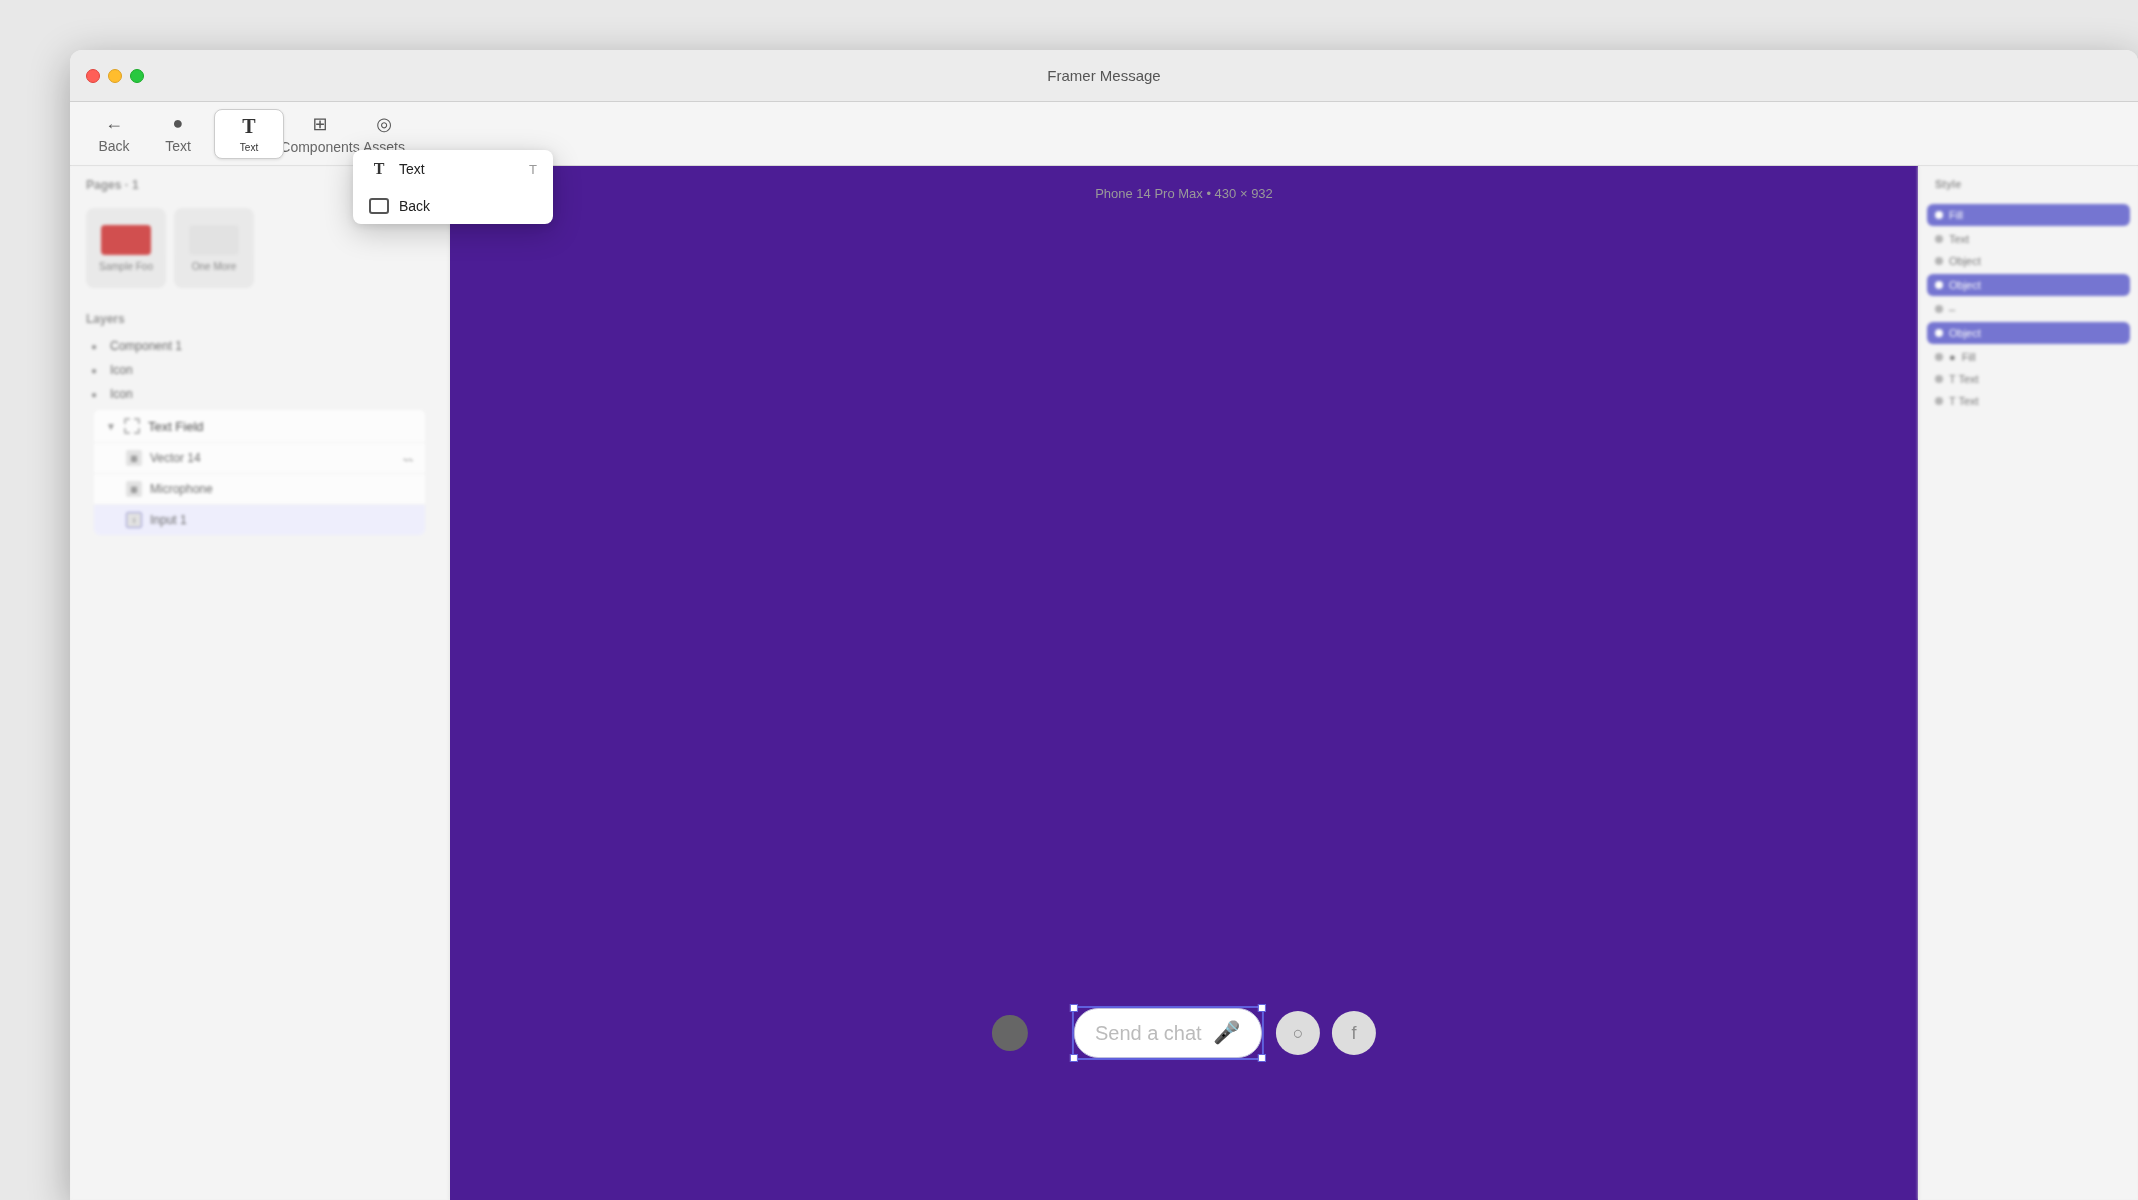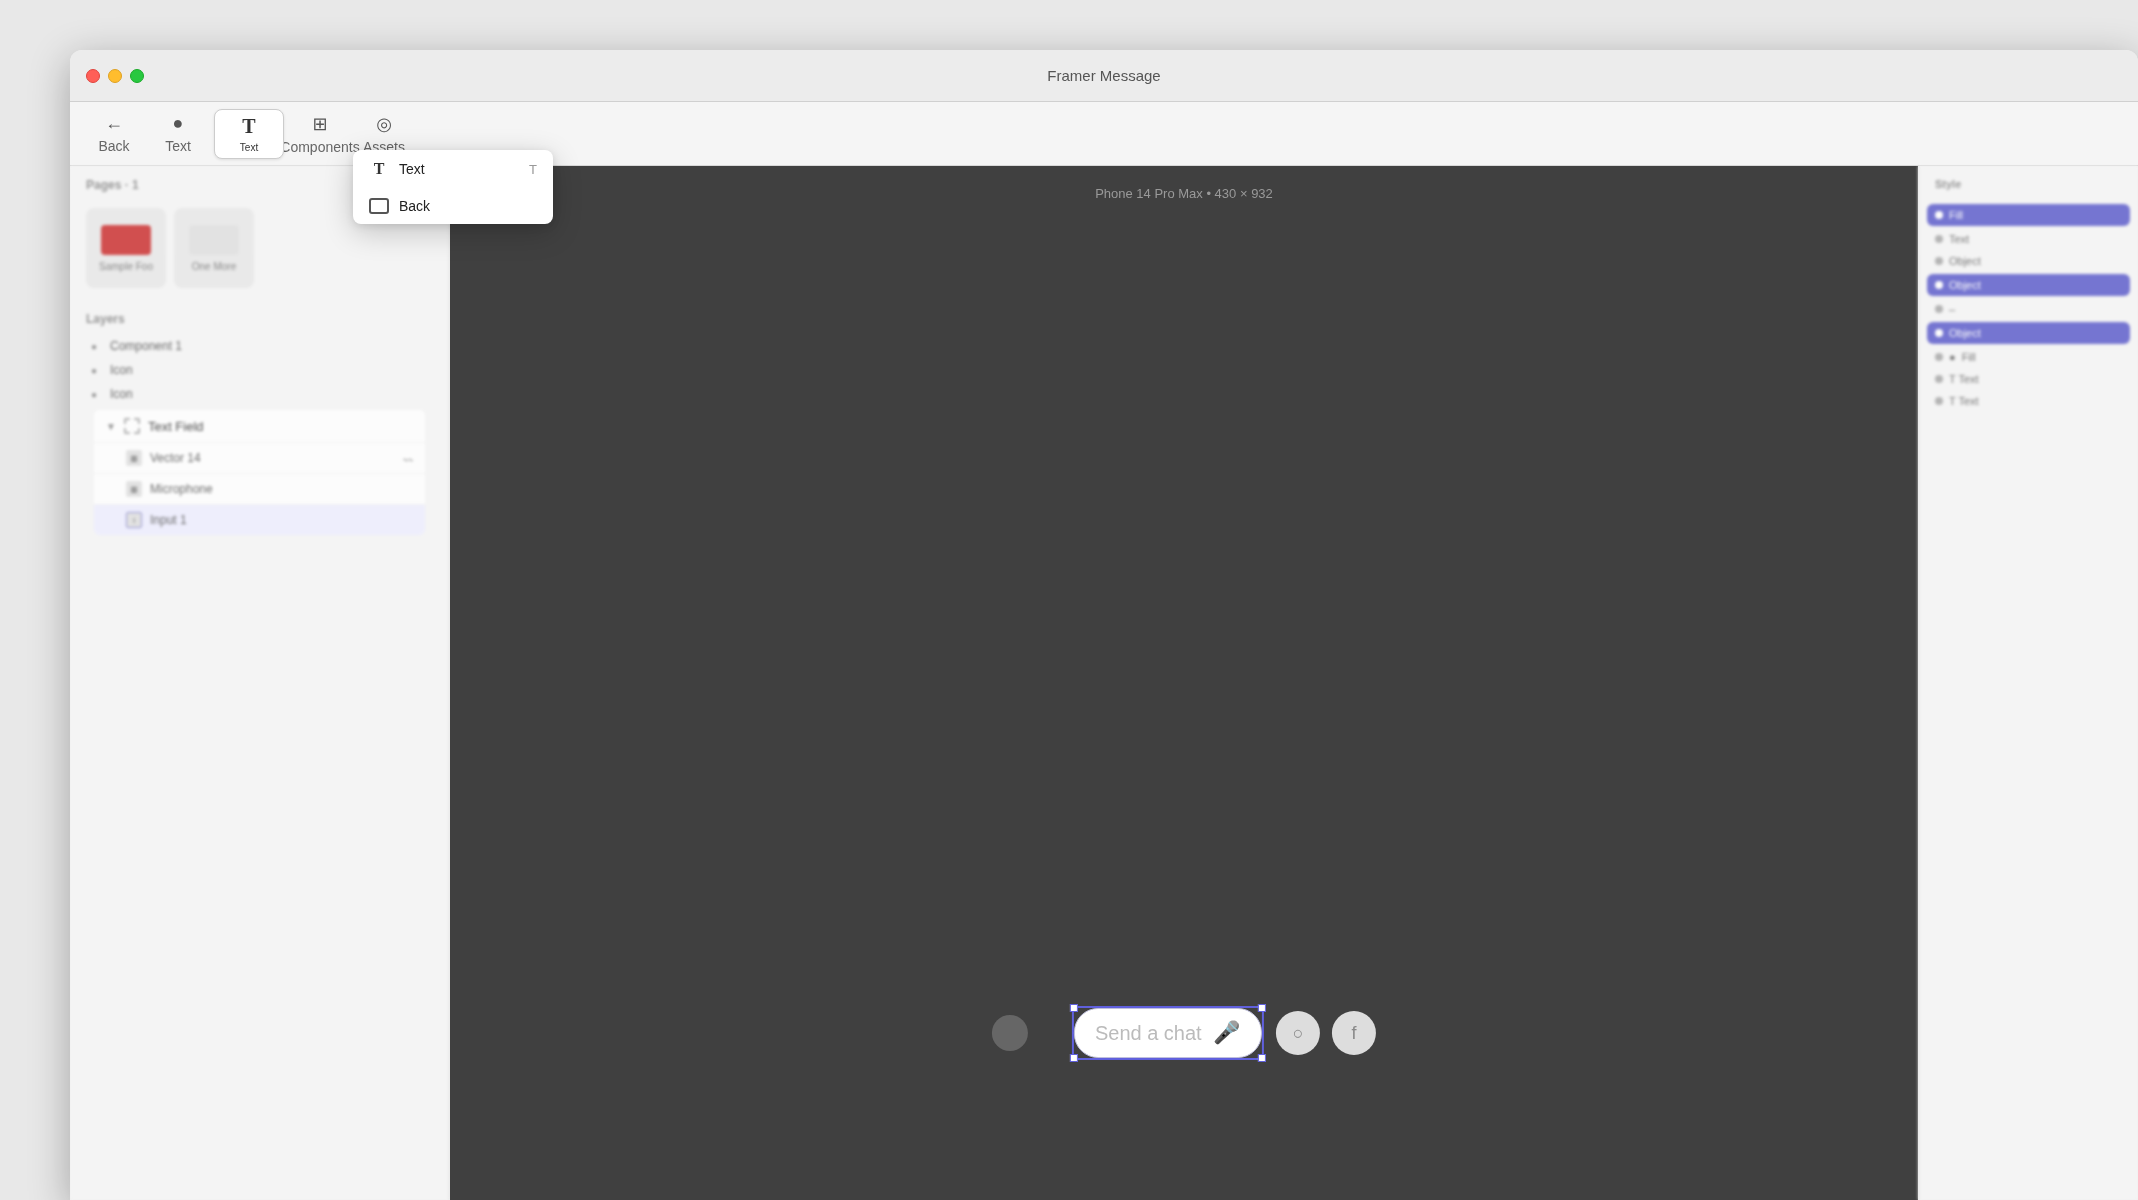--- a/index.html
+++ b/index.html
@@ -332,21 +332,21 @@
       color: #666;
     }
 
     .sub-layer-item.active {
       background: #eeeeff;
     }
 
     
     .canvas-area {
       flex: 1;
-      background: #404040;
+      background: #4c1d95;
       position: relative;
       overflow: hidden;
     }
 
     
     .canvas-info {
       position: absolute;
       top: 20px;
       left: 50%;
       transform: translateX(-50%);

